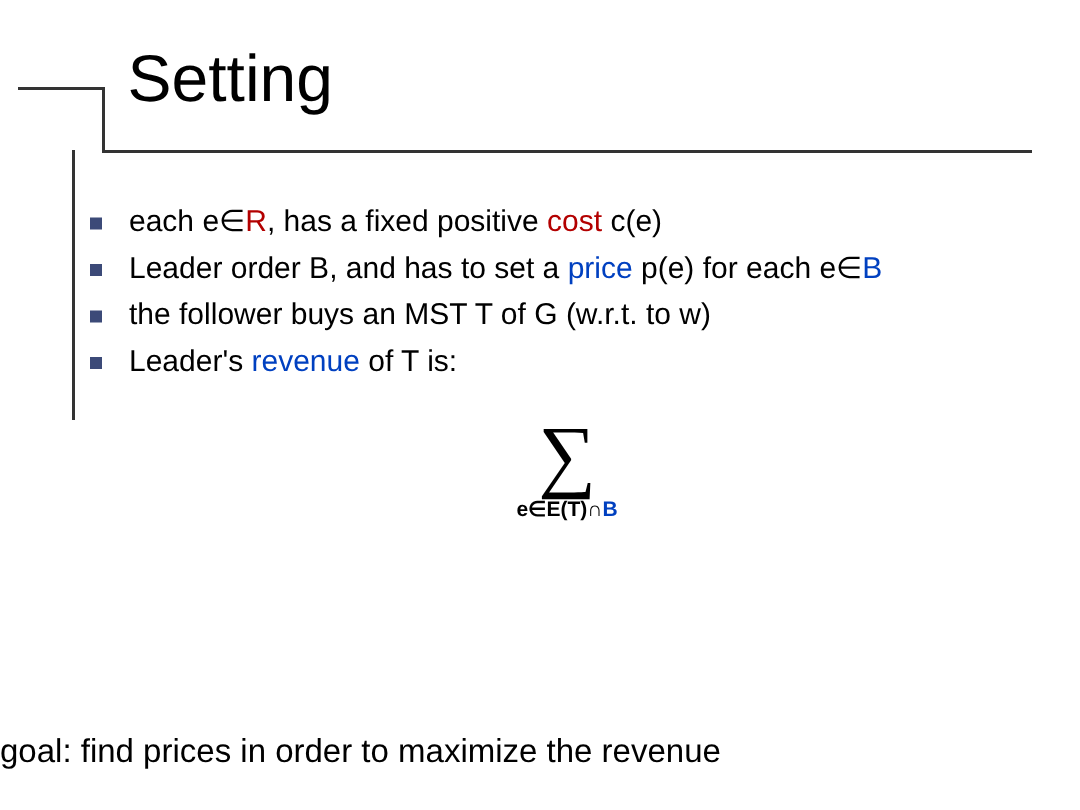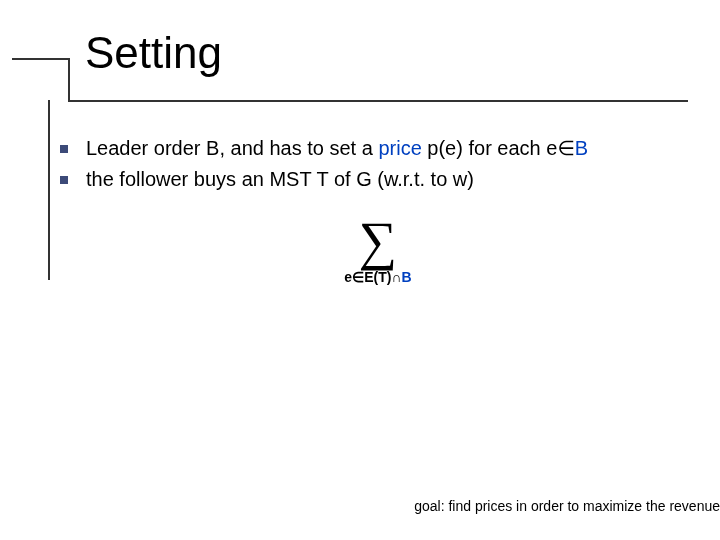--- a/index.html
+++ b/index.html
@@ -76,54 +76,66 @@
   }
   .pe {
     font-family: Arial, sans-serif;
     font-size: 44px;
   }
   .goal {
     position: absolute;
     bottom: 26px;
     left: 0;
     width: 100%;
-    text-align: right;
-    font-size: 14px;
+    text-align: left;
+    font-size: 22px;
   }
 </style>
 </head>
 <body>
 
 <div class="title-wrap">
   <div class="line-top"></div>
   <div class="line-left1"></div>
   <div class="line-bottom"></div>
   <div class="line-left2"></div>
   <h1 class="title">Setting</h1>
 </div>
 
 <div class="content">
 
 
+  <div class="bullet-row">
+    <div class="bullet"></div>
+    <div class="txt">
+      <span>each e∈</span><span class="red">R</span><span>, has a fixed positive </span><span class="red">cost</span><span> c(e)</span>
+    </div>
+  </div>
 
   <div class="bullet-row">
     <div class="bullet"></div>
     <div class="txt">
       <span>Leader order B, and has to set a </span><span class="blue">price</span><span> p(e) for each e∈</span><span class="blue">B</span>
     </div>
   </div>
 
 
   <div class="bullet-row">
     <div class="bullet"></div>
     <div class="txt">
       <span>the follower buys an </span><span>MST</span><span> T of G (w.r.t. to w)</span>
     </div>
   </div>
 
+  <div class="bullet-row">
+    <div class="bullet"></div>
+    <div class="txt">
+      <span>Leader's </span><span class="blue">revenue</span><span> of T is:</span>
+    </div>
+  </div>
 
   <div class="formula">
     <div class="sigma-stack">
       <div class="sigma">∑</div>
       <div class="sigsub">
         <span>e∈E(T)∩</span><span class="blue">B</span>
       </div>
     </div>
   </div>
 

